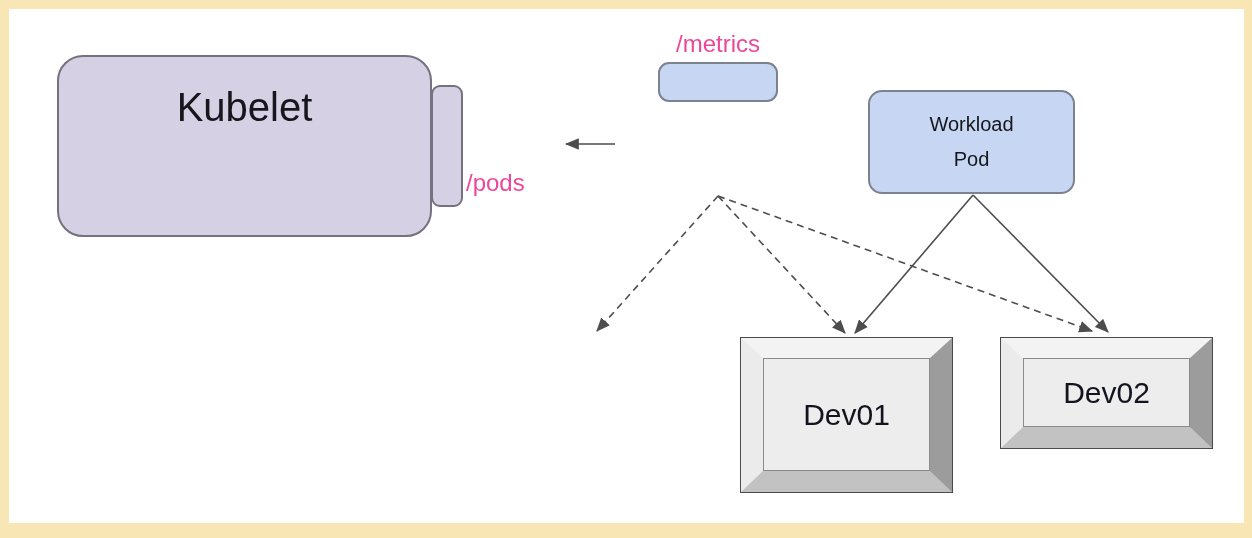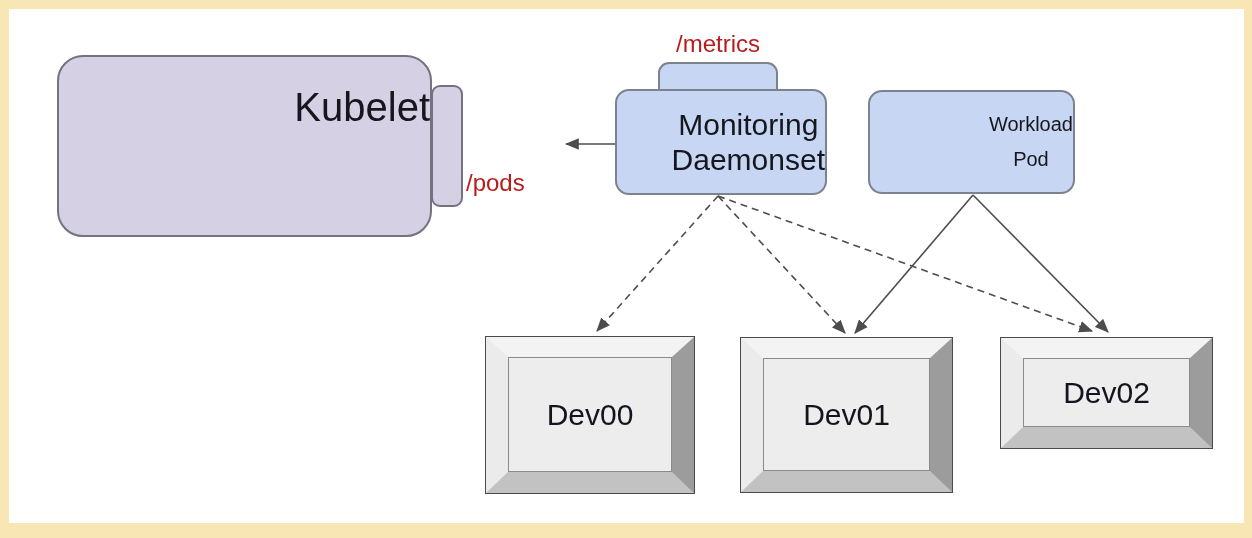--- a/index.html
+++ b/index.html
@@ -7,21 +7,21 @@
     position:relative;width:1252px;height:538px;background:#ffffff;
     font-family:"Liberation Sans", sans-serif;overflow:hidden;
   }
   .frame{
     position:absolute;inset:0;box-sizing:border-box;
     border-style:solid;border-color:#f8e6b4;
     border-width:9px 8px 15px 9px;pointer-events:none;z-index:10;
   }
   .node{
     position:absolute;box-sizing:border-box;display:flex;
-    align-items:center;justify-content:flex-end;text-align:center;
+    align-items:center;justify-content:center;text-align:center;
     color:#16161c;z-index:3;
   }
   .lavender{background:#d6d0e4;border:2px solid #76717e;}
   .blue{background:#c6d6f3;border:2px solid #7d828f;}
   .kubelet{
     left:57px;top:55px;width:375px;height:182px;border-radius:26px;
     font-size:40px;align-items:flex-start;padding-top:28px;
   }
   .kubelet-tab{
     left:431px;top:85px;width:32px;height:122px;border-radius:9px;z-index:2;
@@ -31,21 +31,21 @@
   }
   .daemonset{
     left:615px;top:89px;width:212px;height:106px;border-radius:14px;
     font-size:30px;line-height:35px;
   }
   .workload{
     left:868px;top:90px;width:207px;height:104px;border-radius:14px;
     font-size:20px;line-height:35px;
   }
   .edge-label{
-    position:absolute;font-size:24px;color:#b91c1c;z-index:4;white-space:nowrap;
+    position:absolute;font-size:24px;color:#ec4899;z-index:4;white-space:nowrap;
   }
   .pods-label{left:466px;top:130px;margin-top:39px;}
   .metrics-label{left:658px;top:30px;width:120px;text-align:center;}
   .dev{
     position:absolute;box-sizing:border-box;background:#ededed;
     border:1px solid #4a4a4a;z-index:3;
   }
   .dev-bevel{
     position:absolute;inset:0;box-sizing:border-box;
     border-style:solid;border-width:20px 22px 21px 22px;
@@ -88,39 +88,28 @@
     </svg>
 
   <div class="node lavender kubelet-tab"></div>
   <div class="node lavender kubelet">
     <span>Kubelet</span>
   </div>
   <div class="edge-label pods-label">/pods</div>
 
   <div class="node blue metrics-tab"></div>
   <div class="edge-label metrics-label">/metrics</div>
-  <div class="node blue daemonset">
-    <span>
-      <span>Monitoring</span><br>
-      <span>Daemonset</span>
-    </span>
-  </div>
 
   <div class="node blue workload">
     <span>
       <span>Workload</span><br>
       <span>Pod</span>
     </span>
   </div>
 
-  <div class="dev dev00">
-    <div class="dev-bevel"></div>
-    <div class="dev-face"></div>
-    <span class="dev-label">Dev00</span>
-  </div>
   <div class="dev dev01">
     <div class="dev-bevel"></div>
     <div class="dev-face"></div>
     <span class="dev-label">Dev01</span>
   </div>
   <div class="dev dev02">
     <div class="dev-bevel"></div>
     <div class="dev-face"></div>
     <span class="dev-label">Dev02</span>
   </div>

